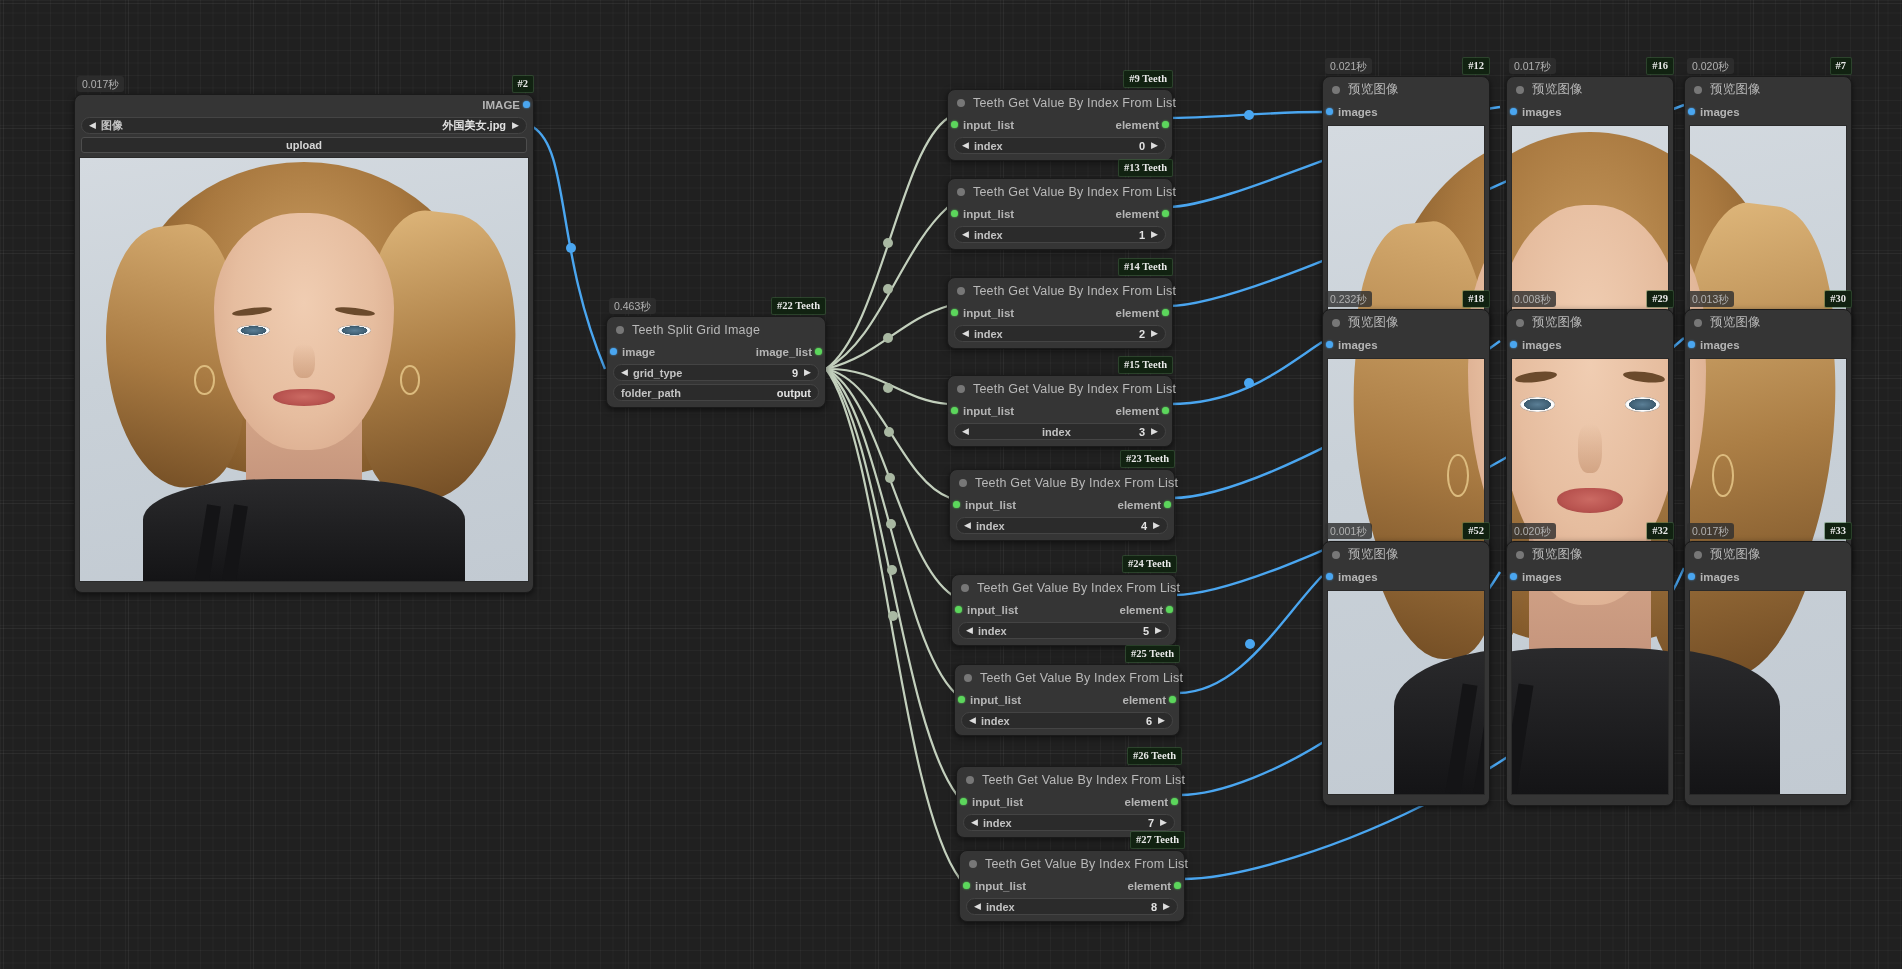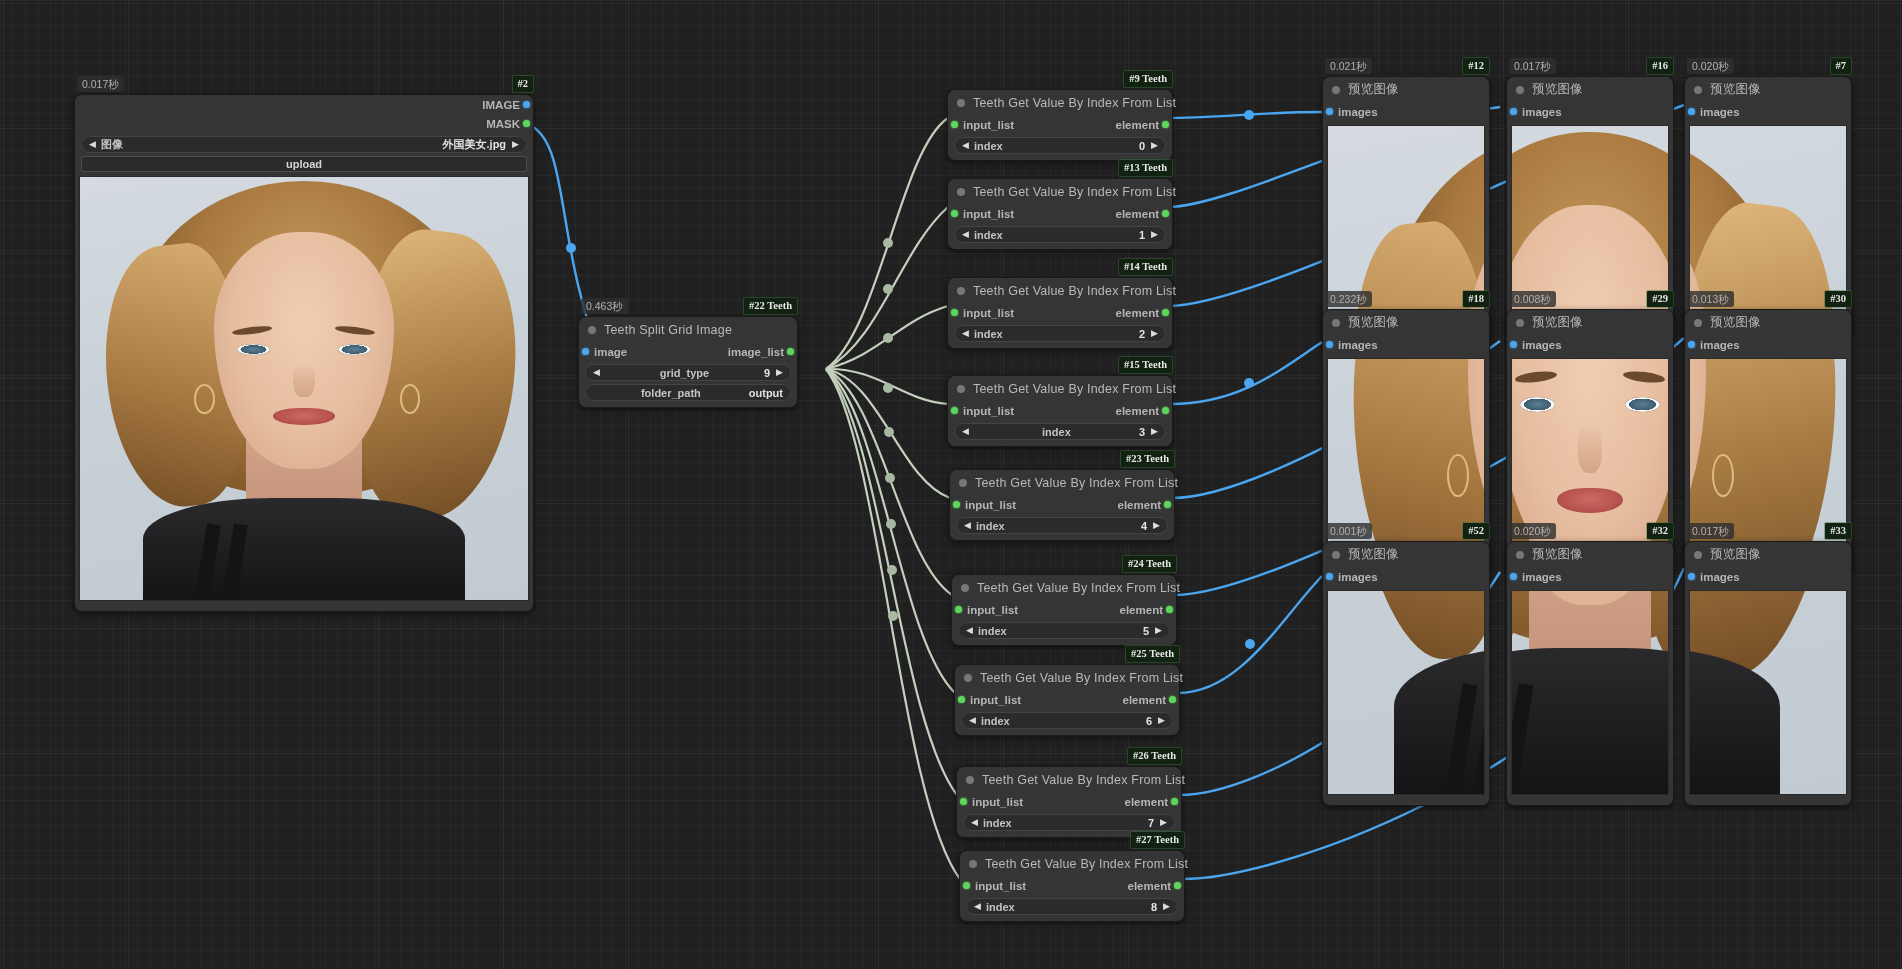--- a/index.html
+++ b/index.html
@@ -257,26 +257,20 @@
 
   <div class="node" style="left:74px; top:94px; width:460px;">
     <div class="exectime">0.017秒</div>
     <div class="badge">#2</div>
     <div class="node-body">
       <div class="slot-row">
         <span class="slot-out">
           <span>IMAGE</span>
         </span>
         <span class="dot out img"></span>
-      </div>
-      <div class="slot-row">
-        <span class="slot-out">
-          <span>MASK</span>
-        </span>
-        <span class="dot out mask"></span>
       </div>
       <div class="widget">
         <span class="arrow l">◀</span>
         <span class="wname">图像</span>
         <span class="wval">外国美女.jpg</span>
         <span class="arrow r">▶</span>
       </div>
       <div class="btn-widget">upload</div>
       <div class="imgpanel" style="height:425px;">
         <div class="portrait">
@@ -294,21 +288,21 @@
           <div class="p-earring l"></div>
             <div class="p-earring r"></div>
           <div class="p-top"></div>
             <div class="p-strapL"></div>
             <div class="p-strapR"></div>
         </div>
       </div>
     </div>
   </div>
 
-  <div class="node" style="left:578px; top:316px; width:220px;text-align:center;">
+  <div class="node" style="left:606px; top:316px; width:220px;">
     <div class="exectime">0.463秒</div>
     <div class="badge">#22 Teeth</div>
     <div class="node-title">
       <span class="title-dot"></span>
       <span>Teeth Split Grid Image</span>
     </div>
     <div class="node-body">
       <div class="slot-row">
         <span class="dot in img"></span>
         <span class="slot-in">image</span>

